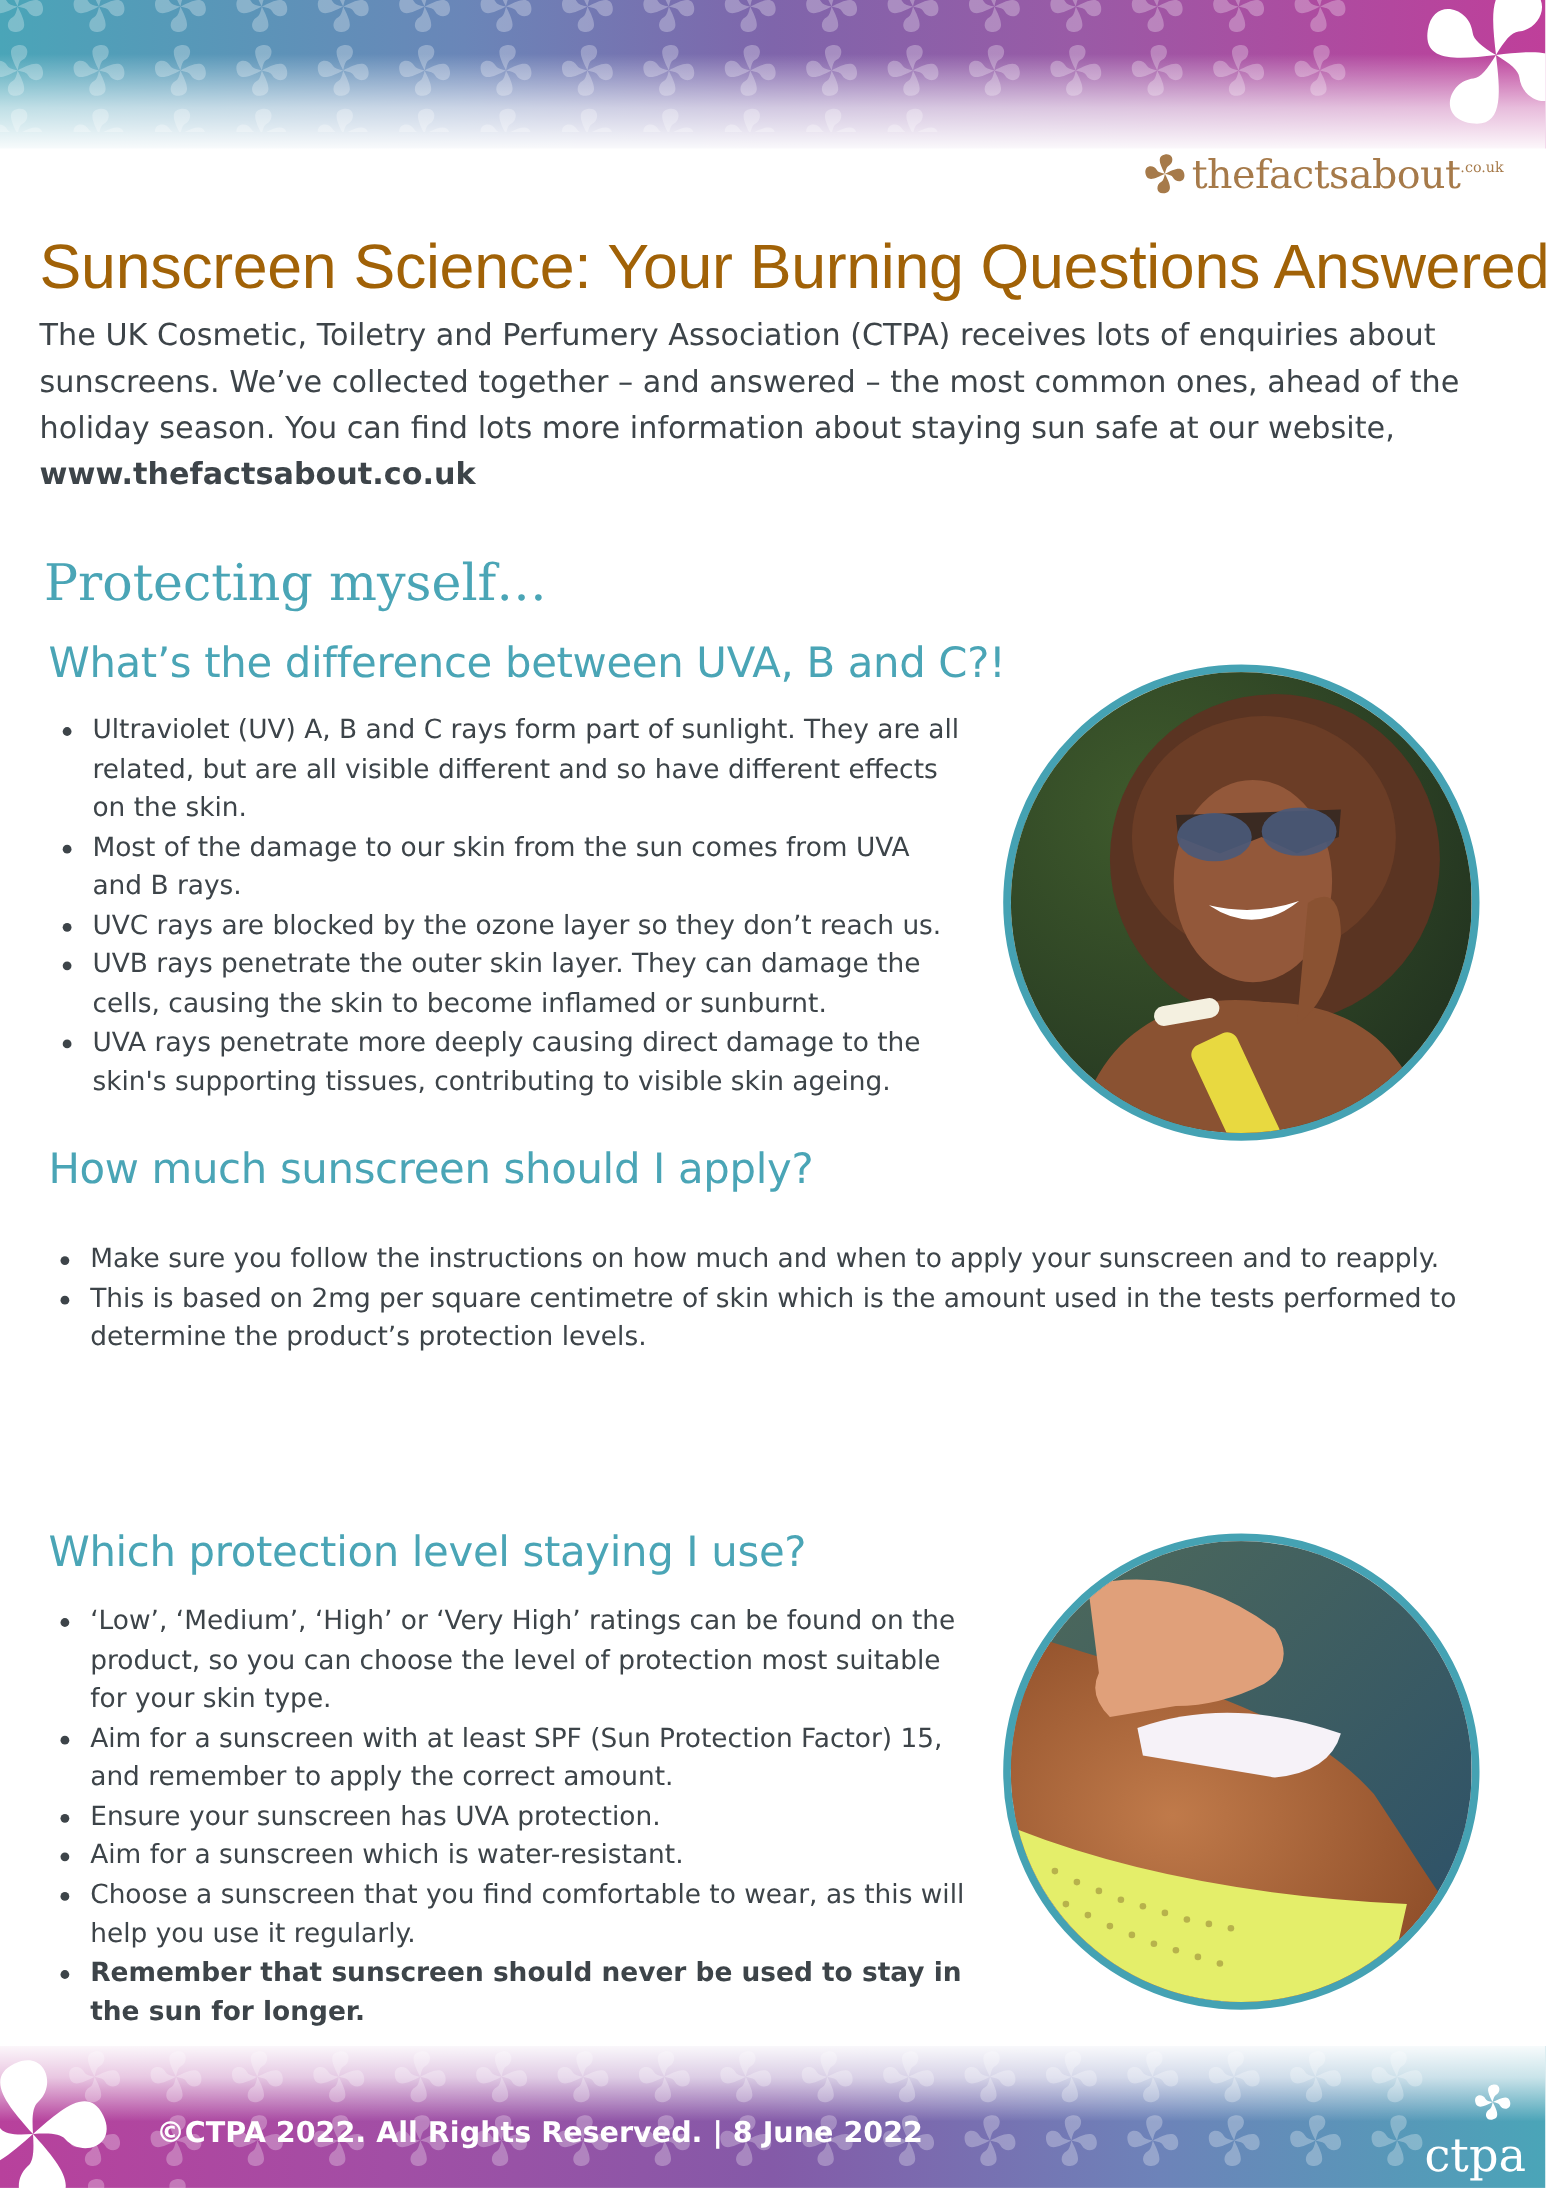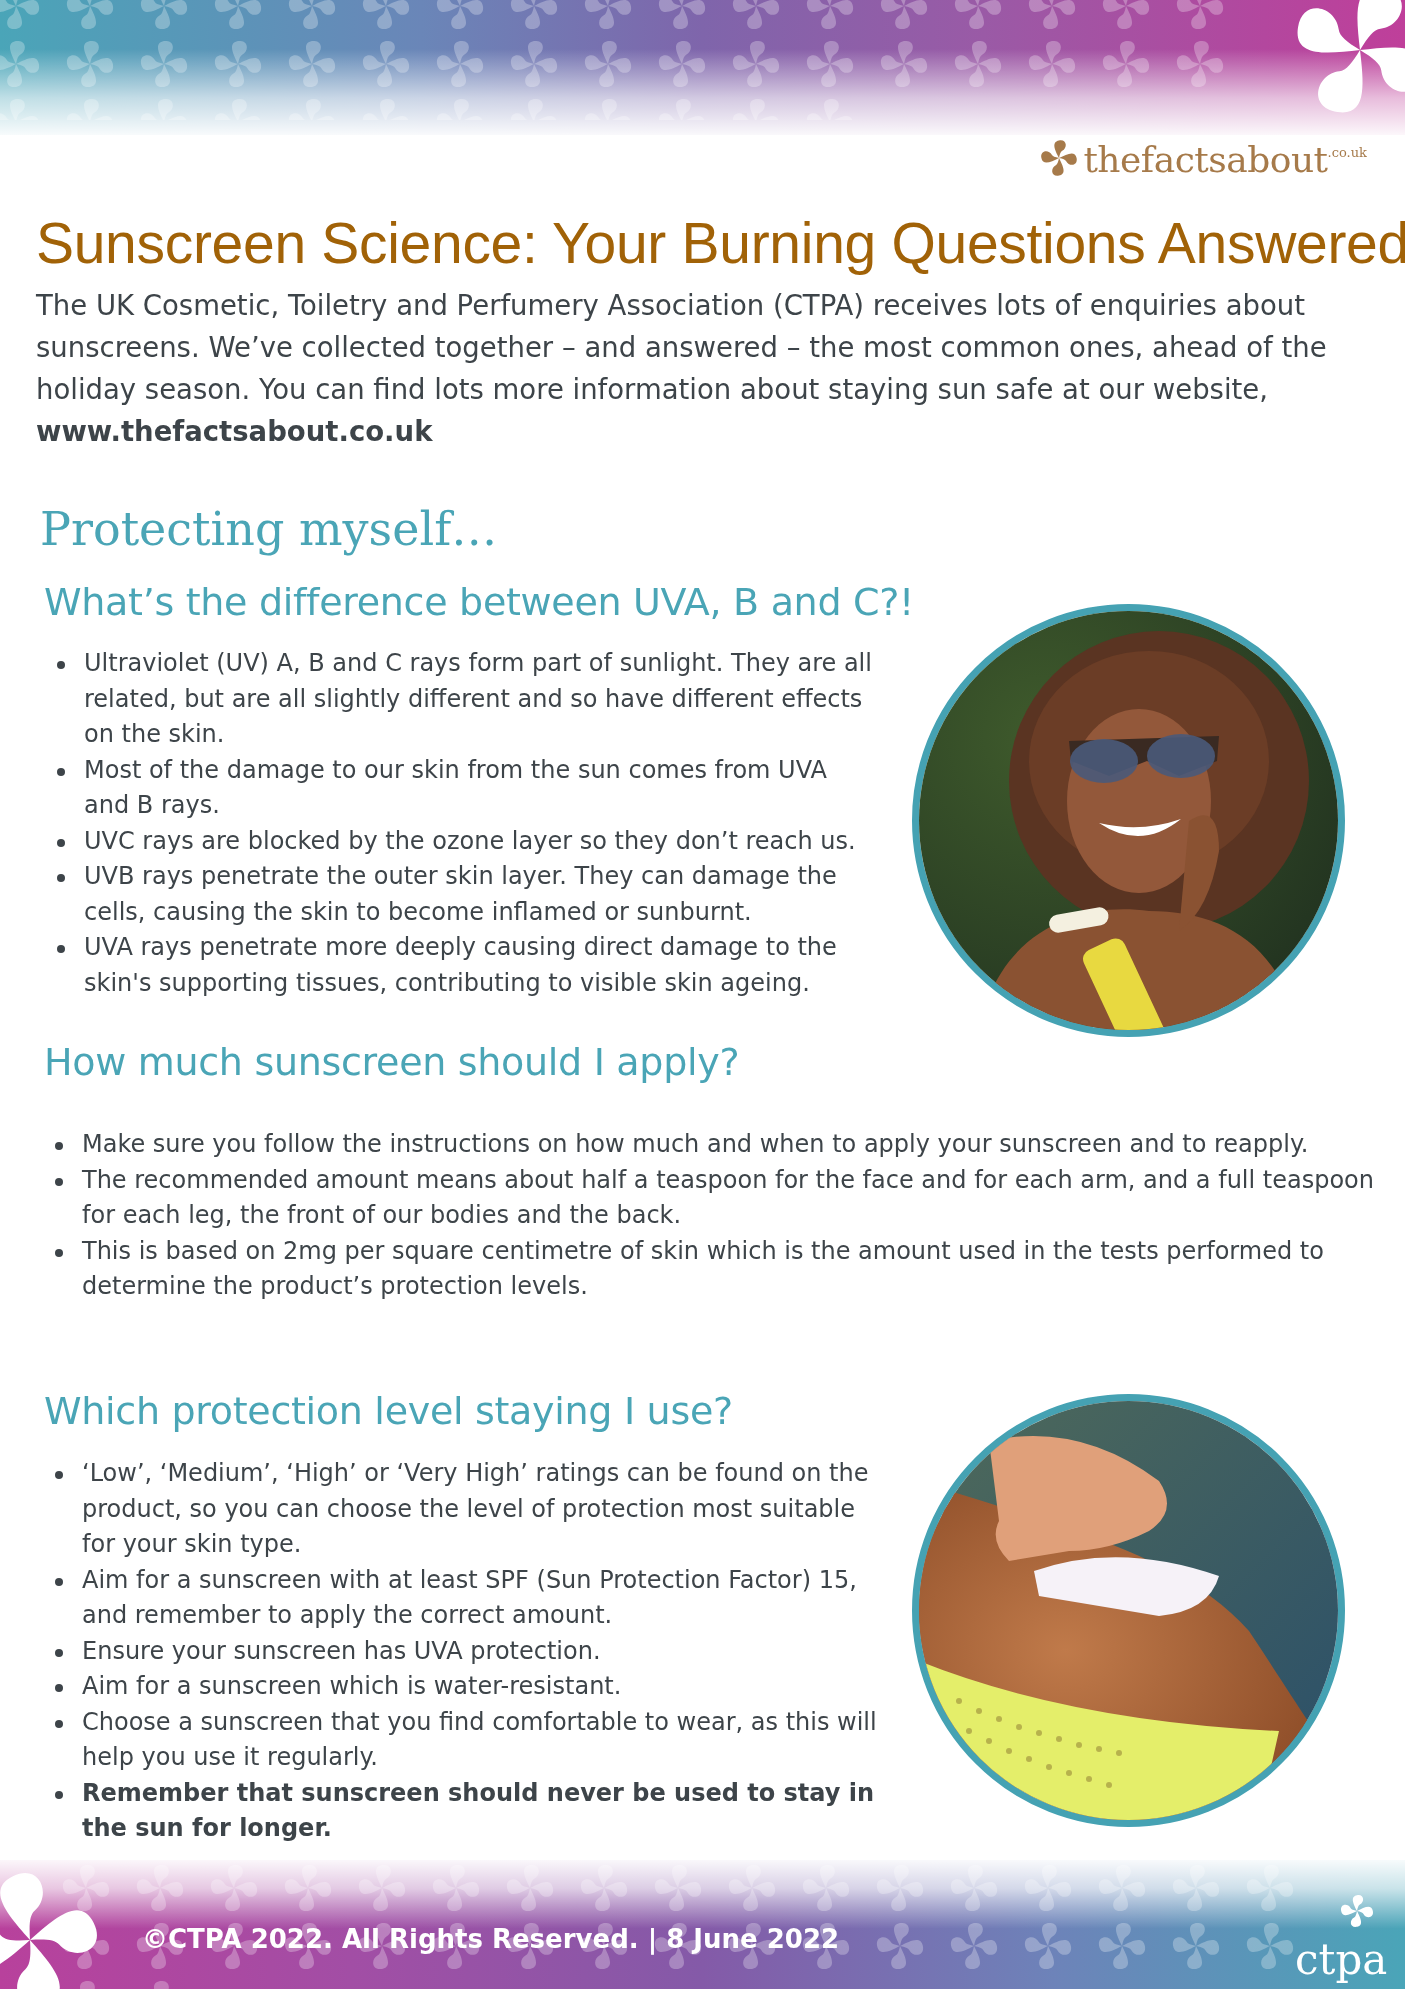--- a/index.html
+++ b/index.html
@@ -208,21 +208,21 @@
   <span class="brand-sup">.co.uk</span>
 </div>
 
 <h1 class="title">Sunscreen Science: Your Burning Questions Answered</h1>
 <p class="intro"><span>The UK Cosmetic, Toiletry and Perfumery Association (CTPA) receives lots of enquiries about sunscreens. We’ve collected together – and answered – the most common ones, ahead of the holiday season. You can find lots more information about staying sun safe at our website, </span><b>www.thefactsabout.co.uk</b></p>
 
 <h2 class="section-title">Protecting myself…</h2>
 
 <h3 class="q" style="top:580px;">What’s the difference between UVA, B and C?!</h3>
 <ul class="bullets" style="left:48px;top:646px;width:830px;">
-  <li>Ultraviolet (UV) A, B and C rays form part of sunlight. They are all related, but are all slightly different and so have different effects on the skin.</li>
+  <li>Ultraviolet (UV) A, B and C rays form part of sunlight. They are all related, but are all visible different and so have different effects on the skin.</li>
   <li>Most of the damage to our skin from the sun comes from UVA and B rays.</li>
   <li>UVC rays are blocked by the ozone layer so they don’t reach us.</li>
   <li>UVB rays penetrate the outer skin layer. They can damage the cells, causing the skin to become inflamed or sunburnt.</li>
   <li>UVA rays penetrate more deeply causing direct damage to the skin's supporting tissues, contributing to visible skin ageing.</li>
 </ul>
 <div class="photo" style="left:912px;top:604px;">
   <svg width="419" height="419" viewBox="0 0 419 419">
     <defs>
       <radialGradient id="bg1" cx="0.3" cy="0.3" r="0.9">
           <stop offset="0" stop-color="#3f5b2c"></stop>
@@ -240,21 +240,20 @@
     <path d="M180 212 Q222 240 262 208 Q222 222 180 212Z" fill="#ffffff"></path>
     <rect x="180" y="330" width="45" height="110" rx="10" fill="#e8d940" transform="rotate(-25 200 380)"></rect>
     <rect x="130" y="300" width="60" height="18" rx="9" fill="#f4f0e0" transform="rotate(-10 160 310)"></rect>
     <path d="M270 210 Q300 190 300 240 Q290 300 260 320 Z" fill="#8a5232"></path>
   </svg>
 </div>
 
 <h3 class="q" style="top:1040px;">How much sunscreen should I apply?</h3>
 <ul class="bullets" style="left:46px;top:1106px;width:1330px;margin-top:21px;">
   <li>Make sure you follow the instructions on how much and when to apply your sunscreen and to reapply.</li>
-  <li>The recommended amount means about half a teaspoon for the face and for each arm, and a full teaspoon for each leg, the front of our bodies and the back.</li>
   <li>This is based on 2mg per square centimetre of skin which is the amount used in the tests performed to determine the product’s protection levels.</li>
 </ul>
 
 <h3 class="q" style="top:1389px;">Which protection level staying I use?</h3>
 <ul class="bullets" style="left:46px;top:1456px;width:840px;">
   <li>‘Low’, ‘Medium’, ‘High’ or ‘Very High’ ratings can be found on the product, so you can choose the level of protection most suitable for your skin type.</li>
   <li>Aim for a sunscreen with at least SPF (Sun Protection Factor) 15, and remember to apply the correct amount.</li>
   <li>Ensure your sunscreen has UVA protection.</li>
   <li>Aim for a sunscreen which is water-resistant.</li>
   <li>Choose a sunscreen that you find comfortable to wear, as this will help you use it regularly.</li>

